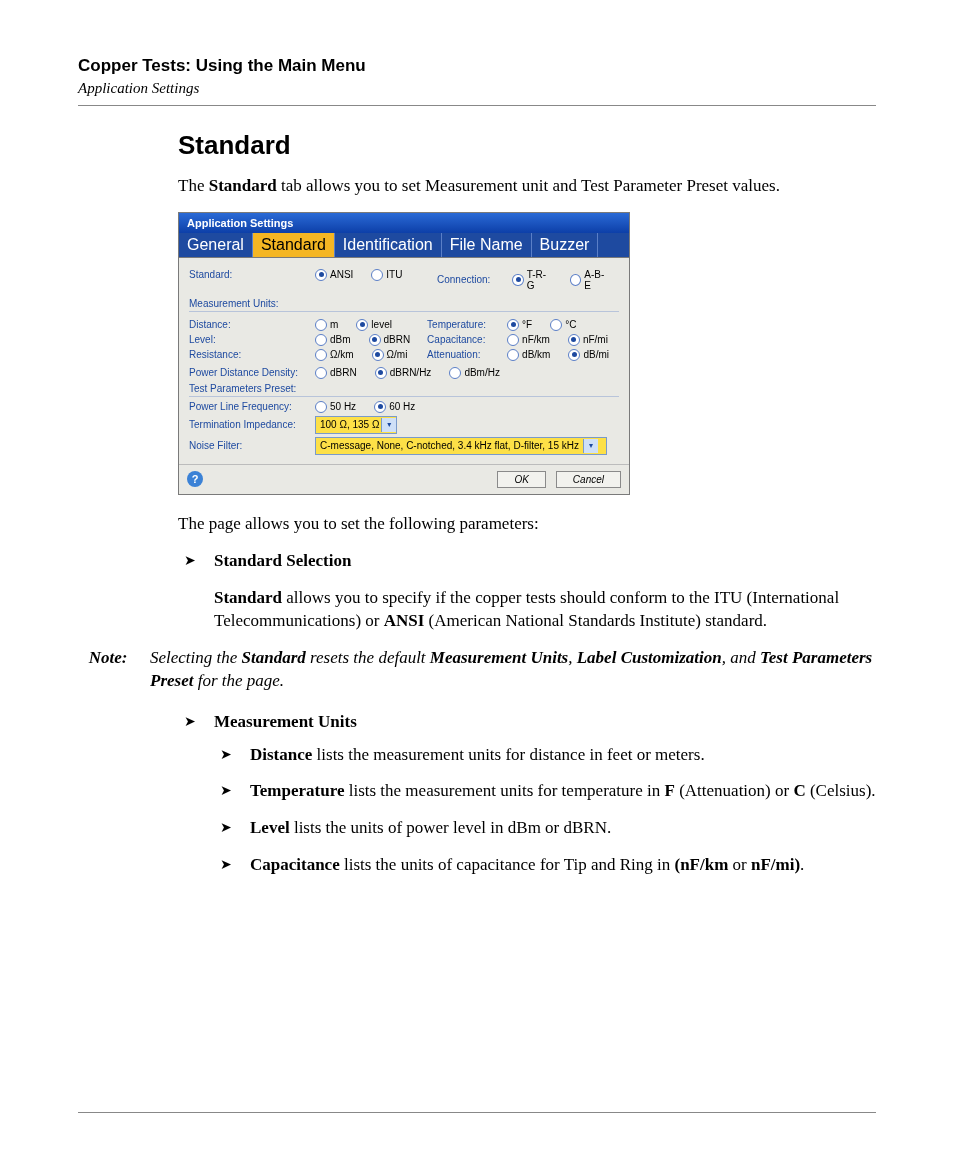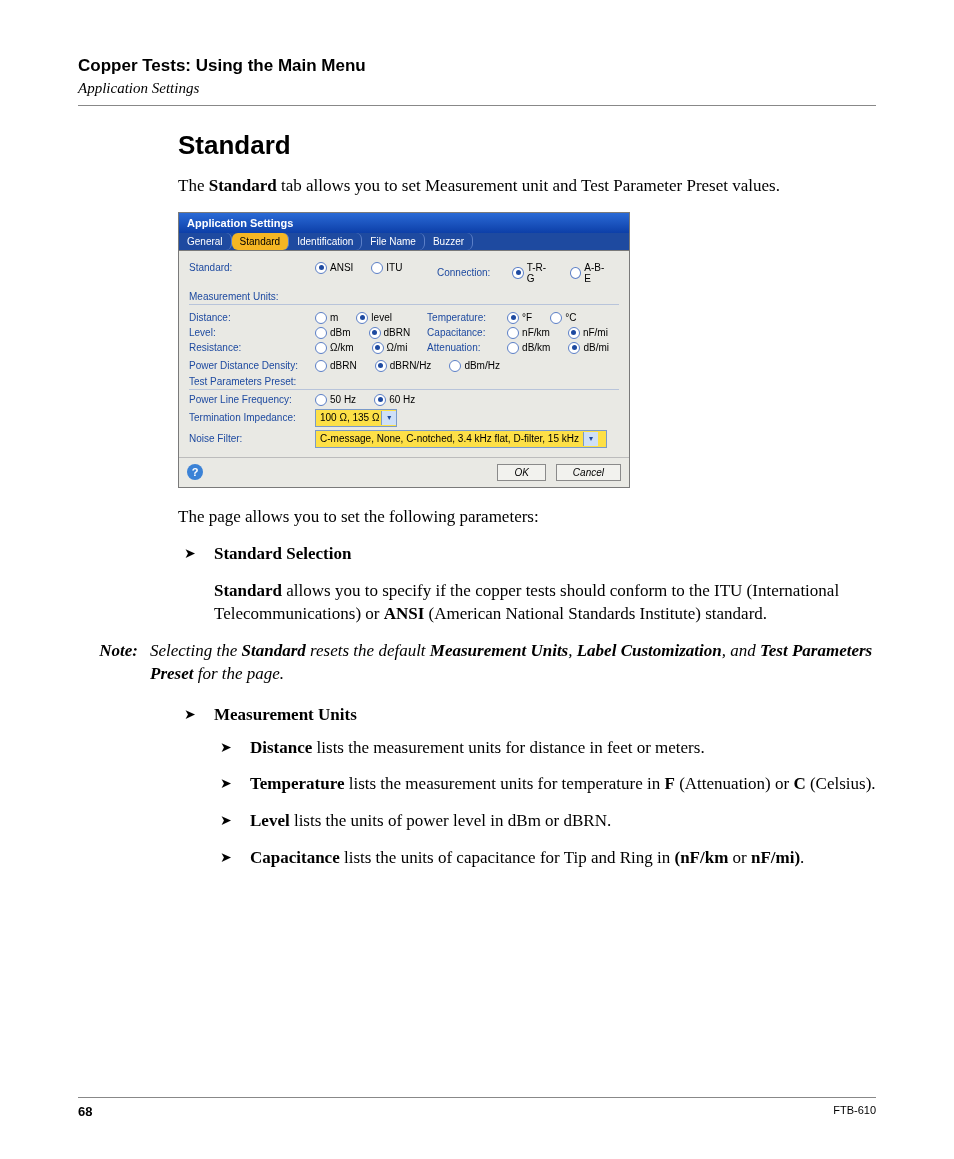--- a/index.html
+++ b/index.html
@@ -9,21 +9,21 @@
   .hr{border:0;border-top:1px solid #888;margin:0 0 24px 0;}
   .content{margin-left:100px;}
   .section-title{font-family:Verdana,Arial,sans-serif;font-weight:bold;font-size:26px;margin:0 0 14px 0;}
   .body-text{font-size:17px;line-height:1.35;margin:0 0 14px 0;}
   .body-text b{font-weight:bold;}
   .screenshot-wrap{margin:8px 0 18px 0;}
   
   .shot{width:450px;border:1px solid #7a7a7a;font-family:Tahoma,Arial,sans-serif;font-size:10px;color:#000;background:#e9e9e4;}
   .shot-title{background:linear-gradient(#2a6ad6,#0d3fa8);color:#fff;font-weight:bold;padding:4px 8px;font-size:11px;}
   .tabs{background:#1e4aa0;display:flex;border-bottom:1px solid #7a7a7a;}
-  .tab{padding:3px 8px;color:#fff;border-right:1px solid #5b7fc7;font-size:10px;border-radius:6px;}
+  .tab{padding:3px 8px;color:#fff;border-right:1px solid #5b7fc7;font-size:16px;}
   .tab.active{background:#f5b623;color:#000;}
   .shot-body{padding:8px 10px 6px 10px;}
   .row{display:flex;align-items:center;margin:3px 0;gap:8px;}
   .lbl{color:#1e4aa0;width:118px;display:inline-block;}
   .lbl2{color:#1e4aa0;width:72px;display:inline-block;text-align:left;}
   .radio{display:inline-flex;align-items:center;margin-right:10px;}
   .radio .circ{width:10px;height:10px;border:1px solid #5b7fc7;border-radius:50%;display:inline-flex;align-items:center;justify-content:center;margin-right:3px;background:#fff;}
   .radio .dot{width:5px;height:5px;border-radius:50%;background:#1e4aa0;}
   .fieldset-label{color:#1e4aa0;font-size:10px;margin:4px 0 2px 0;display:block;}
   .fieldset-rule{border-top:1px solid #b8c4da;margin-bottom:4px;}
@@ -38,21 +38,21 @@
   .btns{display:flex;gap:10px;font-style:italic;}
   .btn{border:1px solid #8a8a8a;background:#f2f2ee;padding:2px 16px;font-size:10px;}
   
   .bullet-list{list-style:none;padding:0;margin:0;}
   .bullet-list>li{position:relative;padding-left:36px;margin:0 0 14px 0;font-size:17px;line-height:1.35;}
   .bullet-list>li:before{content:"➤";position:absolute;left:6px;top:2px;font-size:14px;color:#000;}
   .sub-list{list-style:none;padding:0;margin:10px 0 0 0;}
   .sub-list>li{position:relative;padding-left:36px;margin:0 0 14px 0;}
   .sub-list>li:before{content:"➤";position:absolute;left:6px;top:2px;font-size:14px;color:#000;}
   .note-row{display:flex;margin:14px 0 18px 0;font-size:17px;line-height:1.35;}
-  .note-label{font-style:italic;font-weight:bold;width:60px;flex:0 0 60px;text-align:right;margin-right:12px;}
+  .note-label{font-style:italic;font-weight:bold;width:60px;flex:0 0 60px;text-align:center;margin-right:12px;}
   .note-body{font-style:italic;flex:1;}
   .footer{position:absolute;left:78px;right:78px;bottom:40px;}
   .footer-rule{border:0;border-top:1px solid #888;margin:0 0 6px 0;}
   .footer-row{display:flex;justify-content:space-between;font-size:13px;}
   .footer-row .pno{font-weight:bold;font-family:Verdana,Arial,sans-serif;}
   .footer-row .doc{font-family:Verdana,Arial,sans-serif;font-size:11px;}
 </style>
 </head>
 <body>
 
@@ -284,18 +284,14 @@
           <li><b>Temperature</b><span> lists the measurement units for temperature in </span><b>F</b><span> (Attenuation) or </span><b>C</b><span> (Celsius).</span></li>
           <li><b>Level</b><span> lists the units of power level in dBm or dBRN.</span></li>
           <li><b>Capacitance</b><span> lists the units of capacitance for Tip and Ring in </span><b>(nF/km</b><span> or </span><b>nF/mi)</b><span>.</span></li>
         </ul>
       </li>
     </ul>
   </div>
 
   <div class="footer">
     <hr class="footer-rule">
-    <div class="footer-row">
-      <span class="pno">68</span>
-      <span class="doc">FTB-610</span>
-    </div>
   </div>
 </div>
 
 </body></html>

